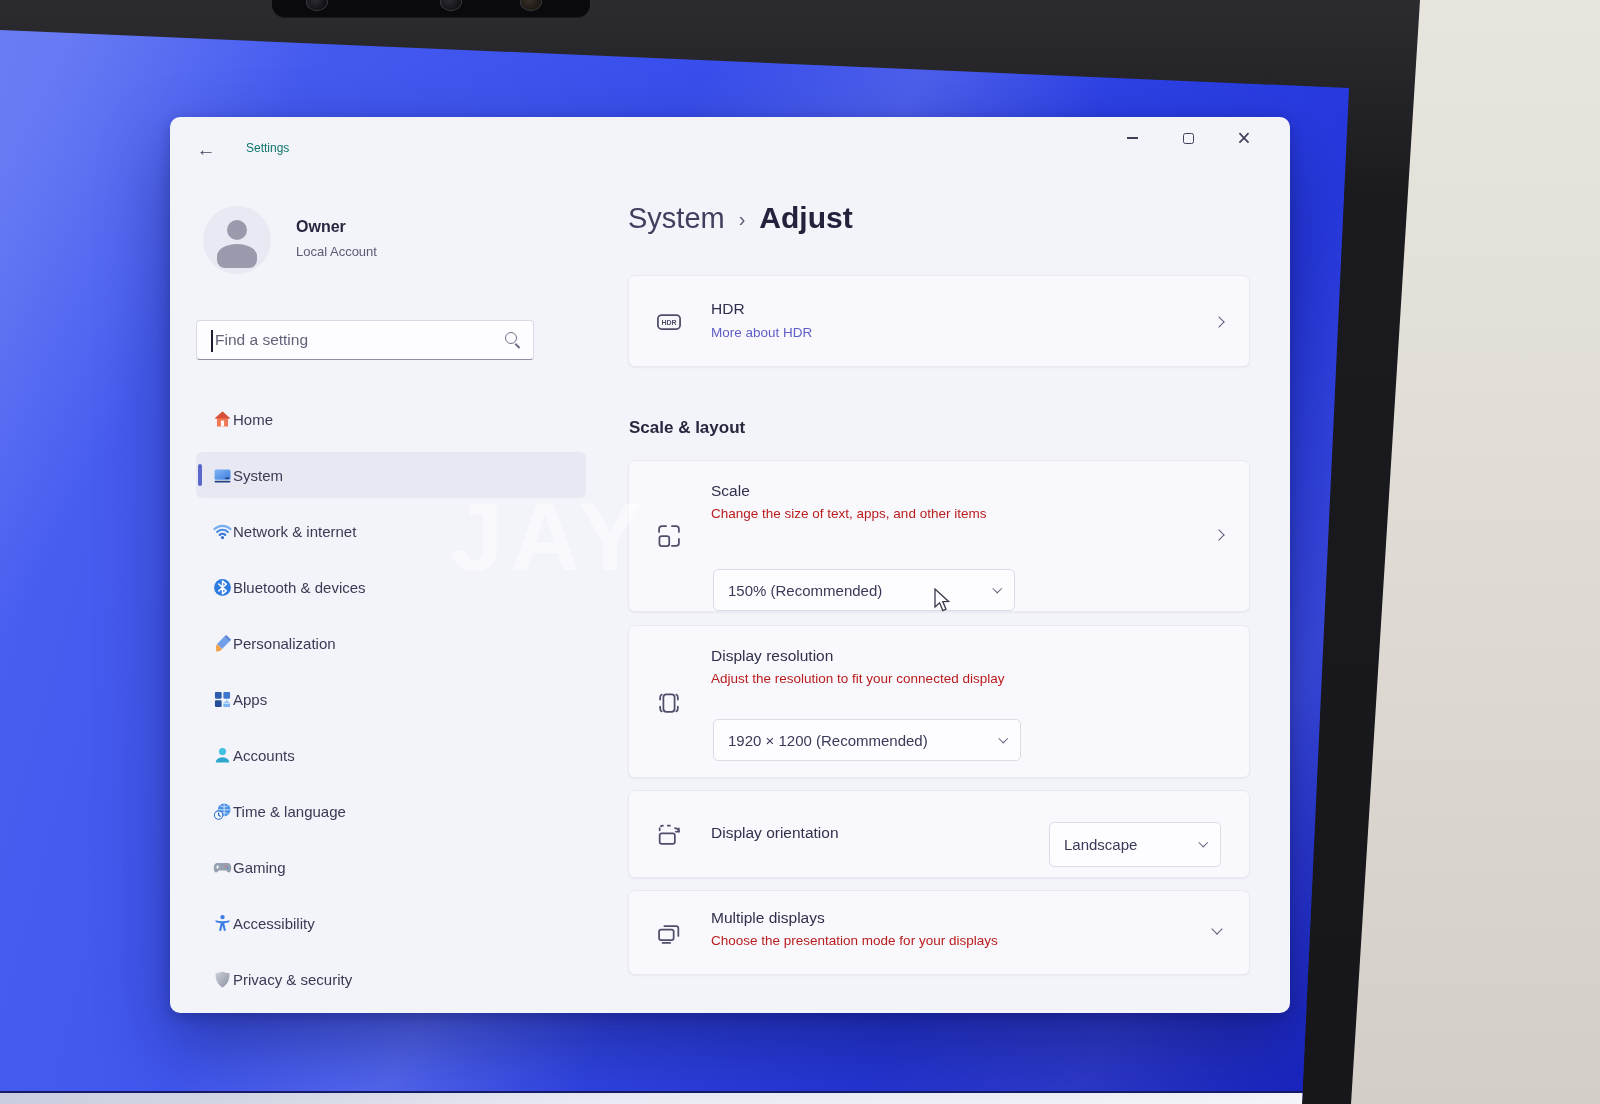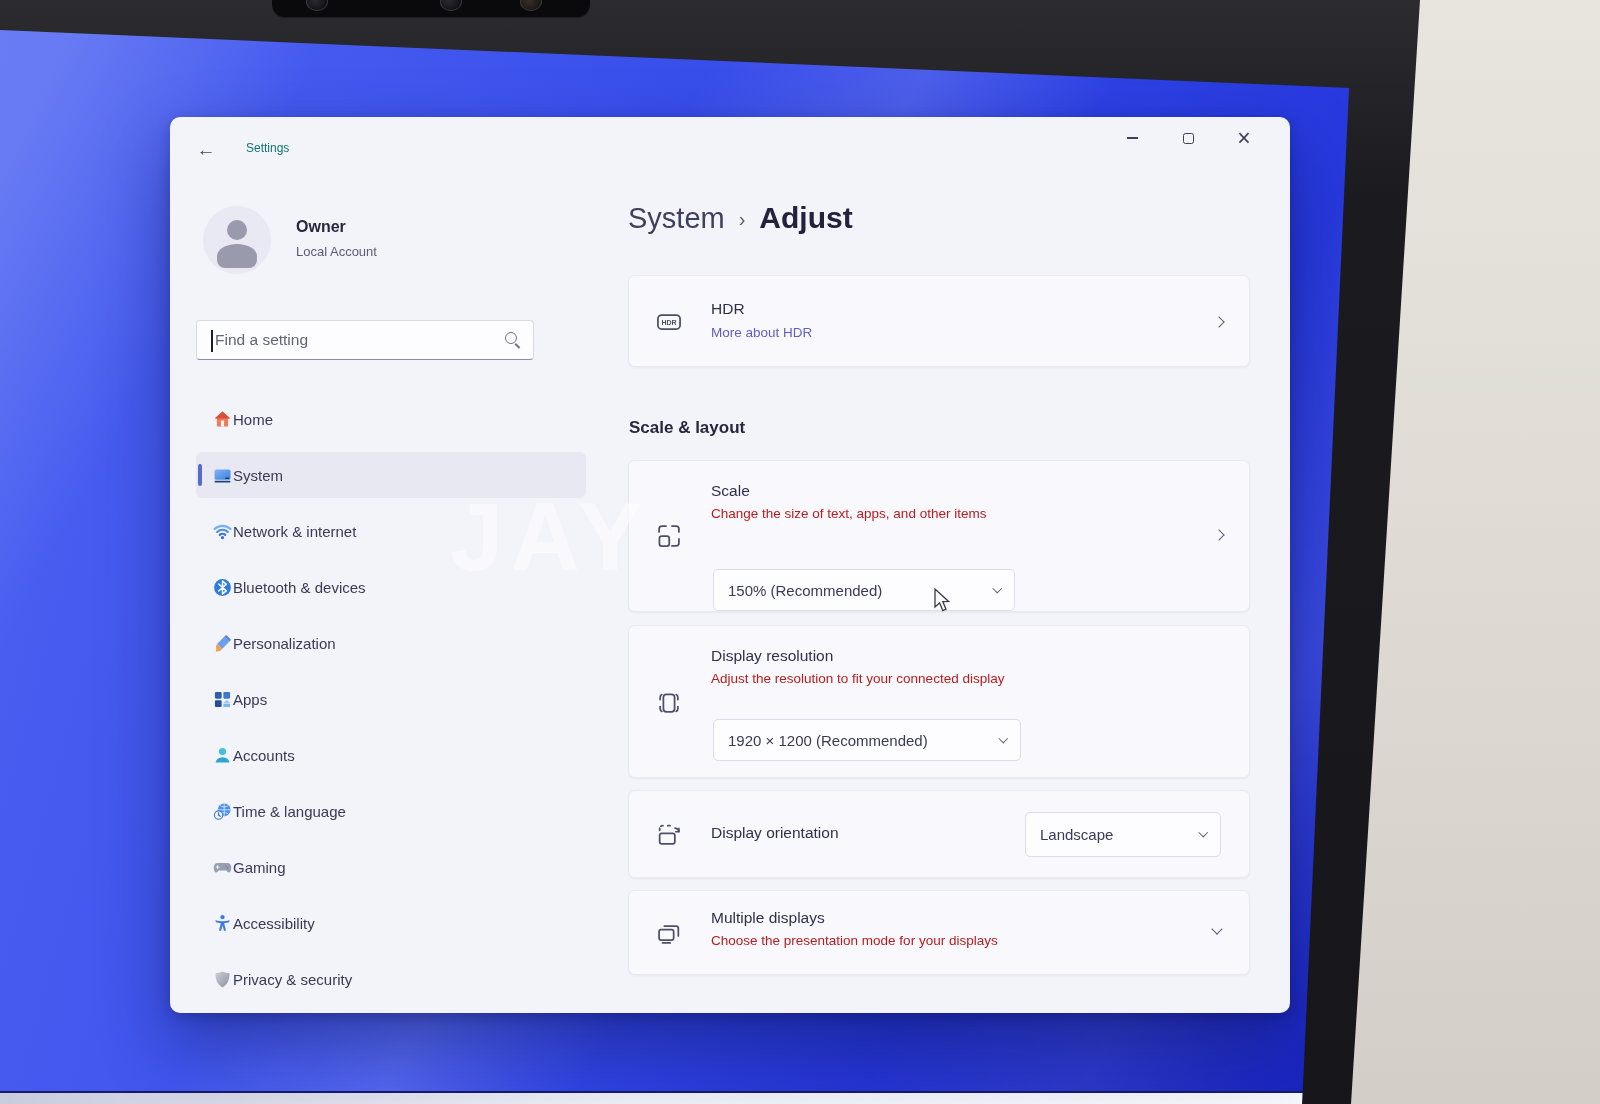--- a/index.html
+++ b/index.html
@@ -347,21 +347,21 @@
       <span class="card-icon" style="top:30px;">
         <svg viewBox="0 0 24 24" fill="none" stroke="#4e4e6a" stroke-width="1.5" stroke-linecap="round">
           <rect x="4" y="10.5" width="13" height="9" rx="1.8"></rect>
           <path d="M4 8V6.5A2.5 2.5 0 0 1 6.5 4H8" stroke-dasharray="1.8 2"></path>
           <path d="M11 4h2" stroke-dasharray="1.8 2"></path>
           <path d="M17.2 6.2c1.8.3 3 1.2 3.3 2.8"></path>
           <path d="M20.5 6.3v2.9h-2.8" stroke-width="1.3"></path>
         </svg>
       </span>
       <div class="card-title" style="top:33px;">Display orientation</div>
-      <div class="dd" style="right:28px; top:21px; width:196px; height:45px;">
+      <div class="dd" style="right:28px; top:31px; width:172px; height:45px;">
         <span>Landscape</span>
         <span class="chev sm down" style="margin-top:-4px;"></span>
       </div>
     </div>
 
     <div class="card" style="top:773px; height:85px;">
       <span class="card-icon" style="top:28px;">
         <svg viewBox="0 0 24 24" fill="none" stroke="#4e4e6a" stroke-width="1.5" stroke-linecap="round">
           <path d="M8 6h10a2 2 0 0 1 2 2v6.5"></path>
           <rect x="3.5" y="9" width="12.5" height="9" rx="1.8"></rect>

